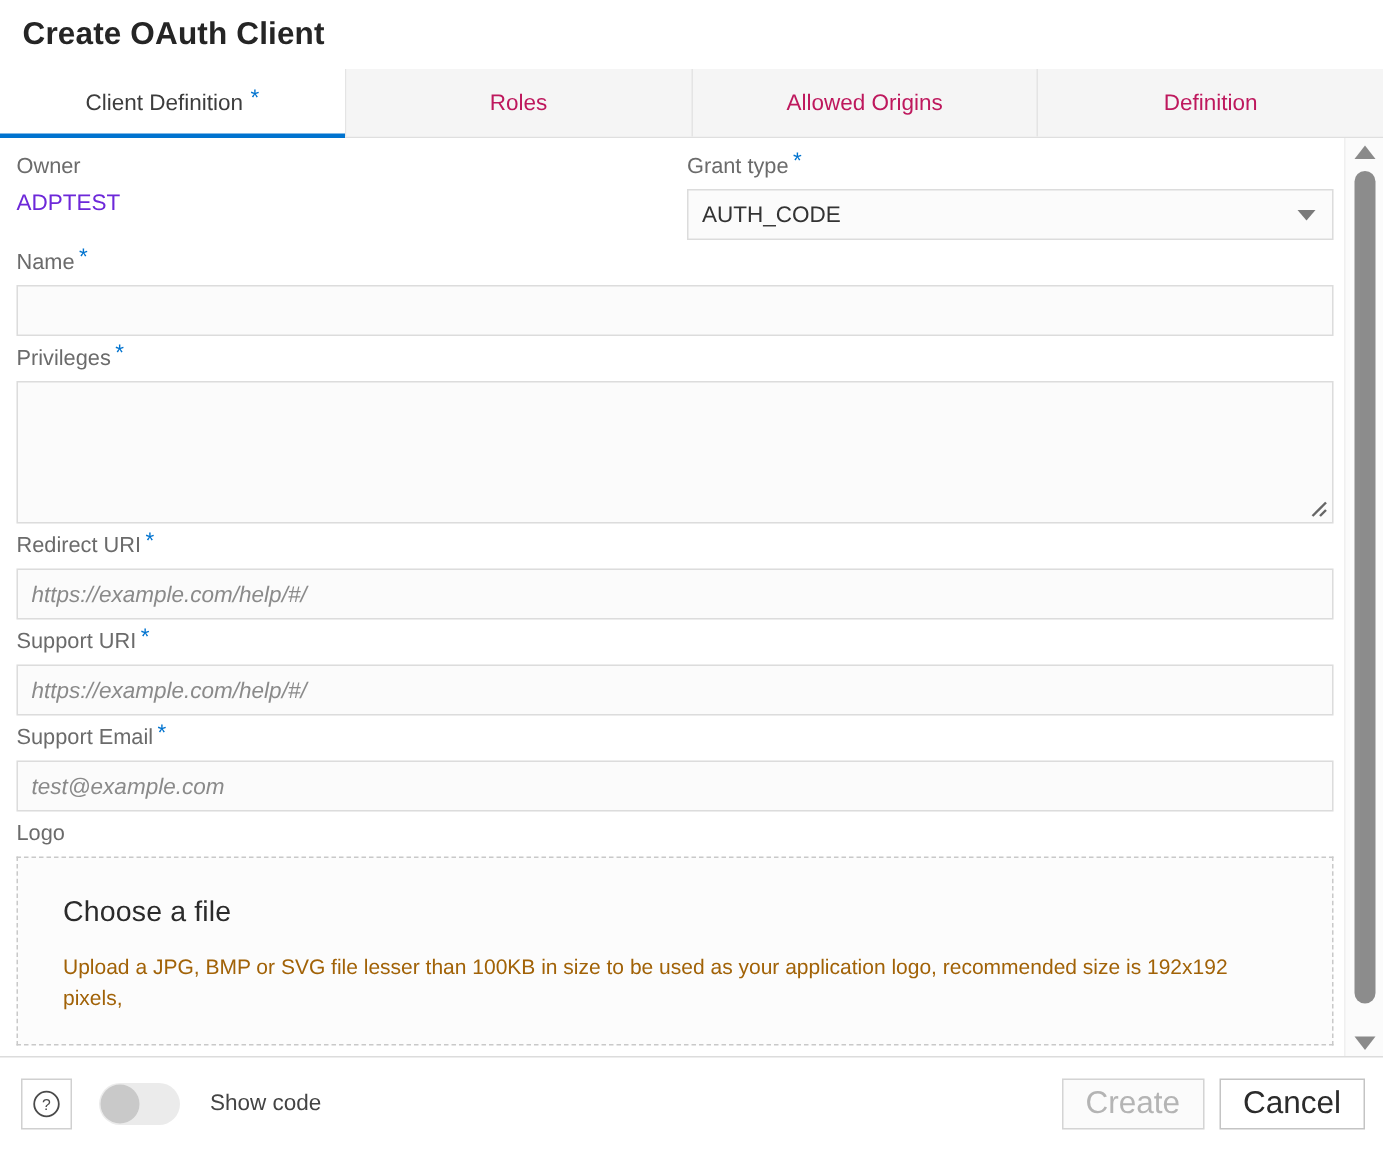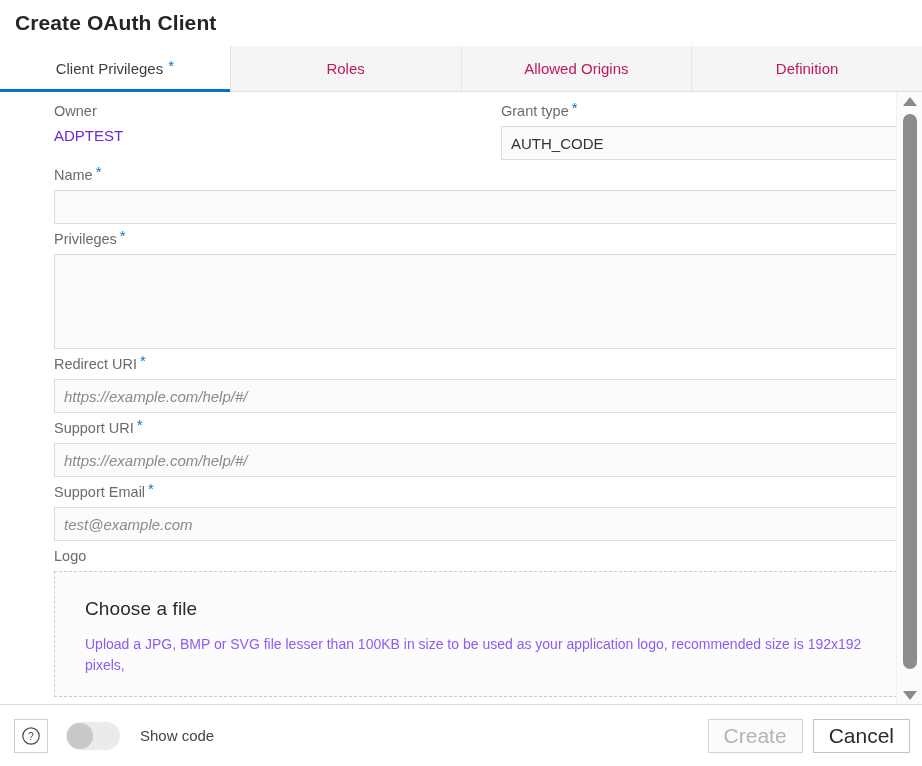--- a/index.html
+++ b/index.html
@@ -73,21 +73,20 @@
     line-height: 1;
     position: relative;
     top: -3px;
   }
 
   
   .body-wrap {
     position: relative;
     flex: 1 1 auto;
     overflow: hidden;
-    margin-left: 43px;
   }
   .form-area {
     position: absolute;
     top: 0; left: 0;
     width: 896px;
     height: 100%;
     overflow: hidden;
     padding: 0 0 0 0;
   }
   .form-inner {
@@ -188,21 +187,21 @@
     padding: 26px 30px 20px 30px;
   }
   .dz-title {
     font-size: 19px;
     color: #2b2b2b;
     margin-bottom: 14px;
     letter-spacing: 0.1px;
   }
   .dz-desc {
     font-size: 14px;
-    color: #8b5cf6;
+    color: #a16207;
     line-height: 21px;
     max-width: 820px;
   }
 
   
   .vscroll {
     position: absolute;
     top: 0; right: 0;
     width: 26px;
     height: 100%;
@@ -303,21 +302,21 @@
 </style>
 </head>
 <body>
 
 <div id="app">
 
   <div class="dialog-title">Create OAuth Client</div>
 
   <div class="tabbar">
     <div class="tab active">
-      <span>Client Privileges</span>
+      <span>Client Definition</span>
       <span class="req">*</span>
     </div>
     <div class="tab">
       <span>Roles</span>
     </div>
     <div class="tab">
       <span>Allowed Origins</span>
     </div>
     <div class="tab">
       <span>Definition</span>

